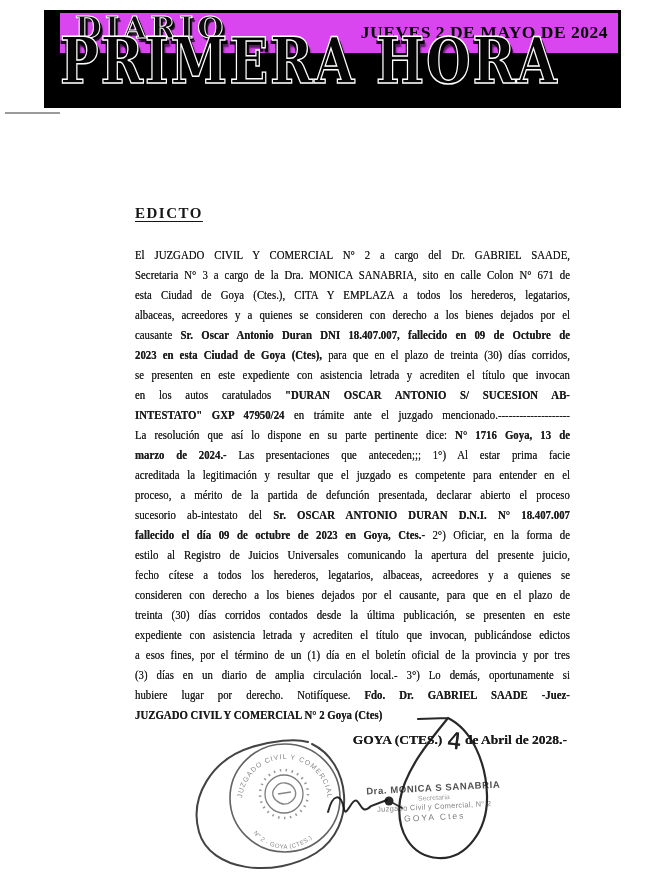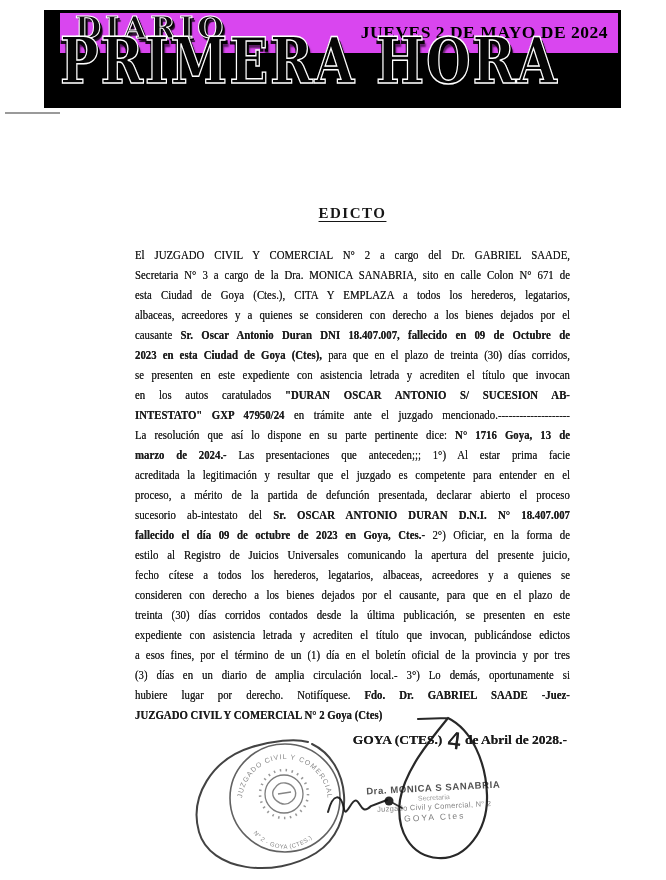--- a/index.html
+++ b/index.html
@@ -35,21 +35,21 @@
     transform:scale(.9,1.12); transform-origin:left top; white-space:nowrap;
   }
   .edictos {
     position:absolute; right:54px; top:64px; z-index:4;
     font-family:"Liberation Sans", sans-serif; font-weight:bold; font-size:33px; line-height:1;
     letter-spacing:1.5px; color:#ffffff; white-space:nowrap;
   }
   .scan-line { position:absolute; left:5px; top:112px; width:55px; height:2px; background:#9a9a9a; }
   
   .edict-title {
-    position:absolute; left:135px; top:205px; width:435px; text-align:center;
+    position:absolute; left:135px; top:205px; width:435px; text-align:left;
     font-weight:bold; font-size:15px; letter-spacing:1.5px; color:#161616;
     text-decoration:underline; text-underline-offset:3px;
   }
   .edict-body {
     position:absolute; left:135px; top:245px; width:530px;
     transform:scaleX(.8207); transform-origin:left top;
     font-size:13.2px; color:#1c1c1c; text-shadow:0 0 .3px #444;
   }
   .line { line-height:20px; text-align:justify; text-align-last:justify; }
   .line.no-just { text-align-last:left; }

